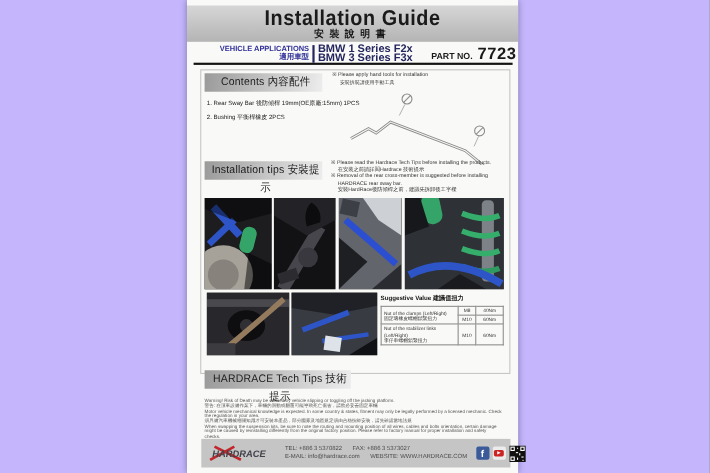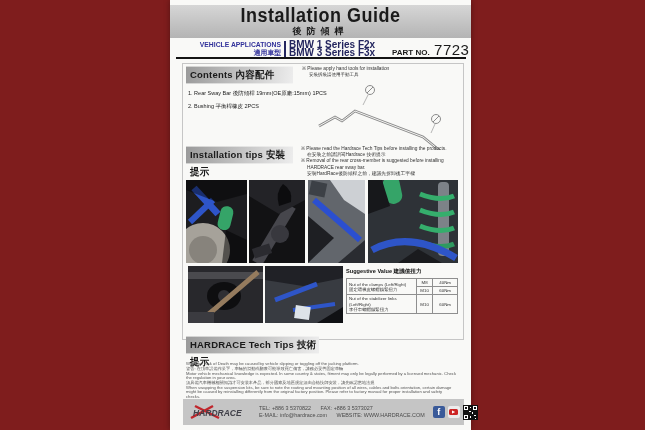--- a/index.html
+++ b/index.html
@@ -1,40 +1,40 @@
 <!DOCTYPE html>
 <html><head>
 <meta charset="utf-8">
 <style>
   html,body{margin:0;padding:0;background:#9e9e9e;}
   *{box-sizing:border-box;}
-  #stage{position:relative;width:645px;height:430px;background:#7f1d1d;overflow:hidden;
+  #stage{position:relative;width:645px;height:430px;background:#c4b5fd;overflow:hidden;
          font-family:"Liberation Sans",sans-serif;color:#1a1a1a;}
   .abs{position:absolute;}
   #page{position:absolute;left:170px;top:0;width:301px;height:430px;background:#f9f9f7;
         box-shadow:0 0 6px rgba(0,0,0,.35);}
   
   .title-band{left:0;top:5px;width:301px;height:33px;text-align:center;
               background:linear-gradient(#d6d6d6,#b4b4b4);}
   .title-main{font-size:18px;font-weight:800;letter-spacing:.5px;line-height:20px;margin-top:1px;
               transform:scaleY(1.08);}
   .title-sub{font-size:9px;font-weight:800;letter-spacing:5px;margin-top:-1px;}
   .veh-label{left:8px;top:41px;width:103px;text-align:right;color:#31319a;font-weight:800;
              font-size:6.8px;line-height:8px;}
   .veh-divider{left:114px;top:41px;width:2px;height:16px;background:#23255e;}
   .veh-models{left:119px;top:41px;color:#23255e;font-weight:800;font-size:10px;line-height:8px;}
   .part-block{left:222px;top:41px;width:74px;text-align:right;white-space:nowrap;}
   .part-label{font-size:8px;font-weight:700;}
-  .part-number{font-size:15px;font-weight:400;letter-spacing:.5px;}
+  .part-number{font-size:15px;font-weight:700;letter-spacing:.5px;}
   .top-rule{left:6px;top:57px;width:290px;height:2px;background:#141414;}
   
   .content-frame{left:12px;top:63px;width:282px;height:277px;border:1px solid #c6c6c6;}
   .sec-header{height:16px;background:linear-gradient(100deg,#9a9a9a 0%,#c7c7c7 55%,#ededed 100%);
-              font-size:9.5px;font-weight:700;line-height:16px;padding-left:4px;
-              letter-spacing:.2px;transform:scaleY(1.05);}
+              font-size:9.5px;font-weight:400;line-height:16px;padding-left:4px;
+              letter-spacing:.2px;transform:scaleY(1.05);text-align:center;}
   .contents-header{left:16px;top:67px;width:107px;}
   .tips-header{left:16px;top:147px;width:107px;}
   .tech-header{left:16px;top:337px;width:133px;}
   .note-block{left:132px;top:66px;font-size:4.8px;line-height:6px;color:#333;}
   .note-zh{padding-left:7px;font-size:4.5px;}
   .content-item{font-size:5.5px;color:#222;}
   .tips-notes{left:131px;top:146px;width:162px;font-size:4.8px;line-height:6.2px;color:#333;}
   .tip-indent{padding-left:6px;}
   
   .photo{background:#222;overflow:hidden;}
@@ -68,21 +68,21 @@
         color:#fff;font-style:normal;font-size:4px;line-height:6px;text-align:center;}
 </style>
 </head>
 <body>
 
 <div id="stage">
   <div id="page">
 
     <div class="abs title-band">
       <div class="title-main">Installation Guide</div>
-      <div class="title-sub">後防傾桿</div>
+      <div class="title-sub">安裝說明書</div>
     </div>
 
     <div class="abs veh-label">
       <div>VEHICLE APPLICATIONS</div>
       <div>適用車型</div>
     </div>
     <div class="abs veh-divider"></div>
     <div class="abs veh-models">
       <div>BMW 1 Series F2x</div>
       <div>BMW 3 Series F3x</div>

